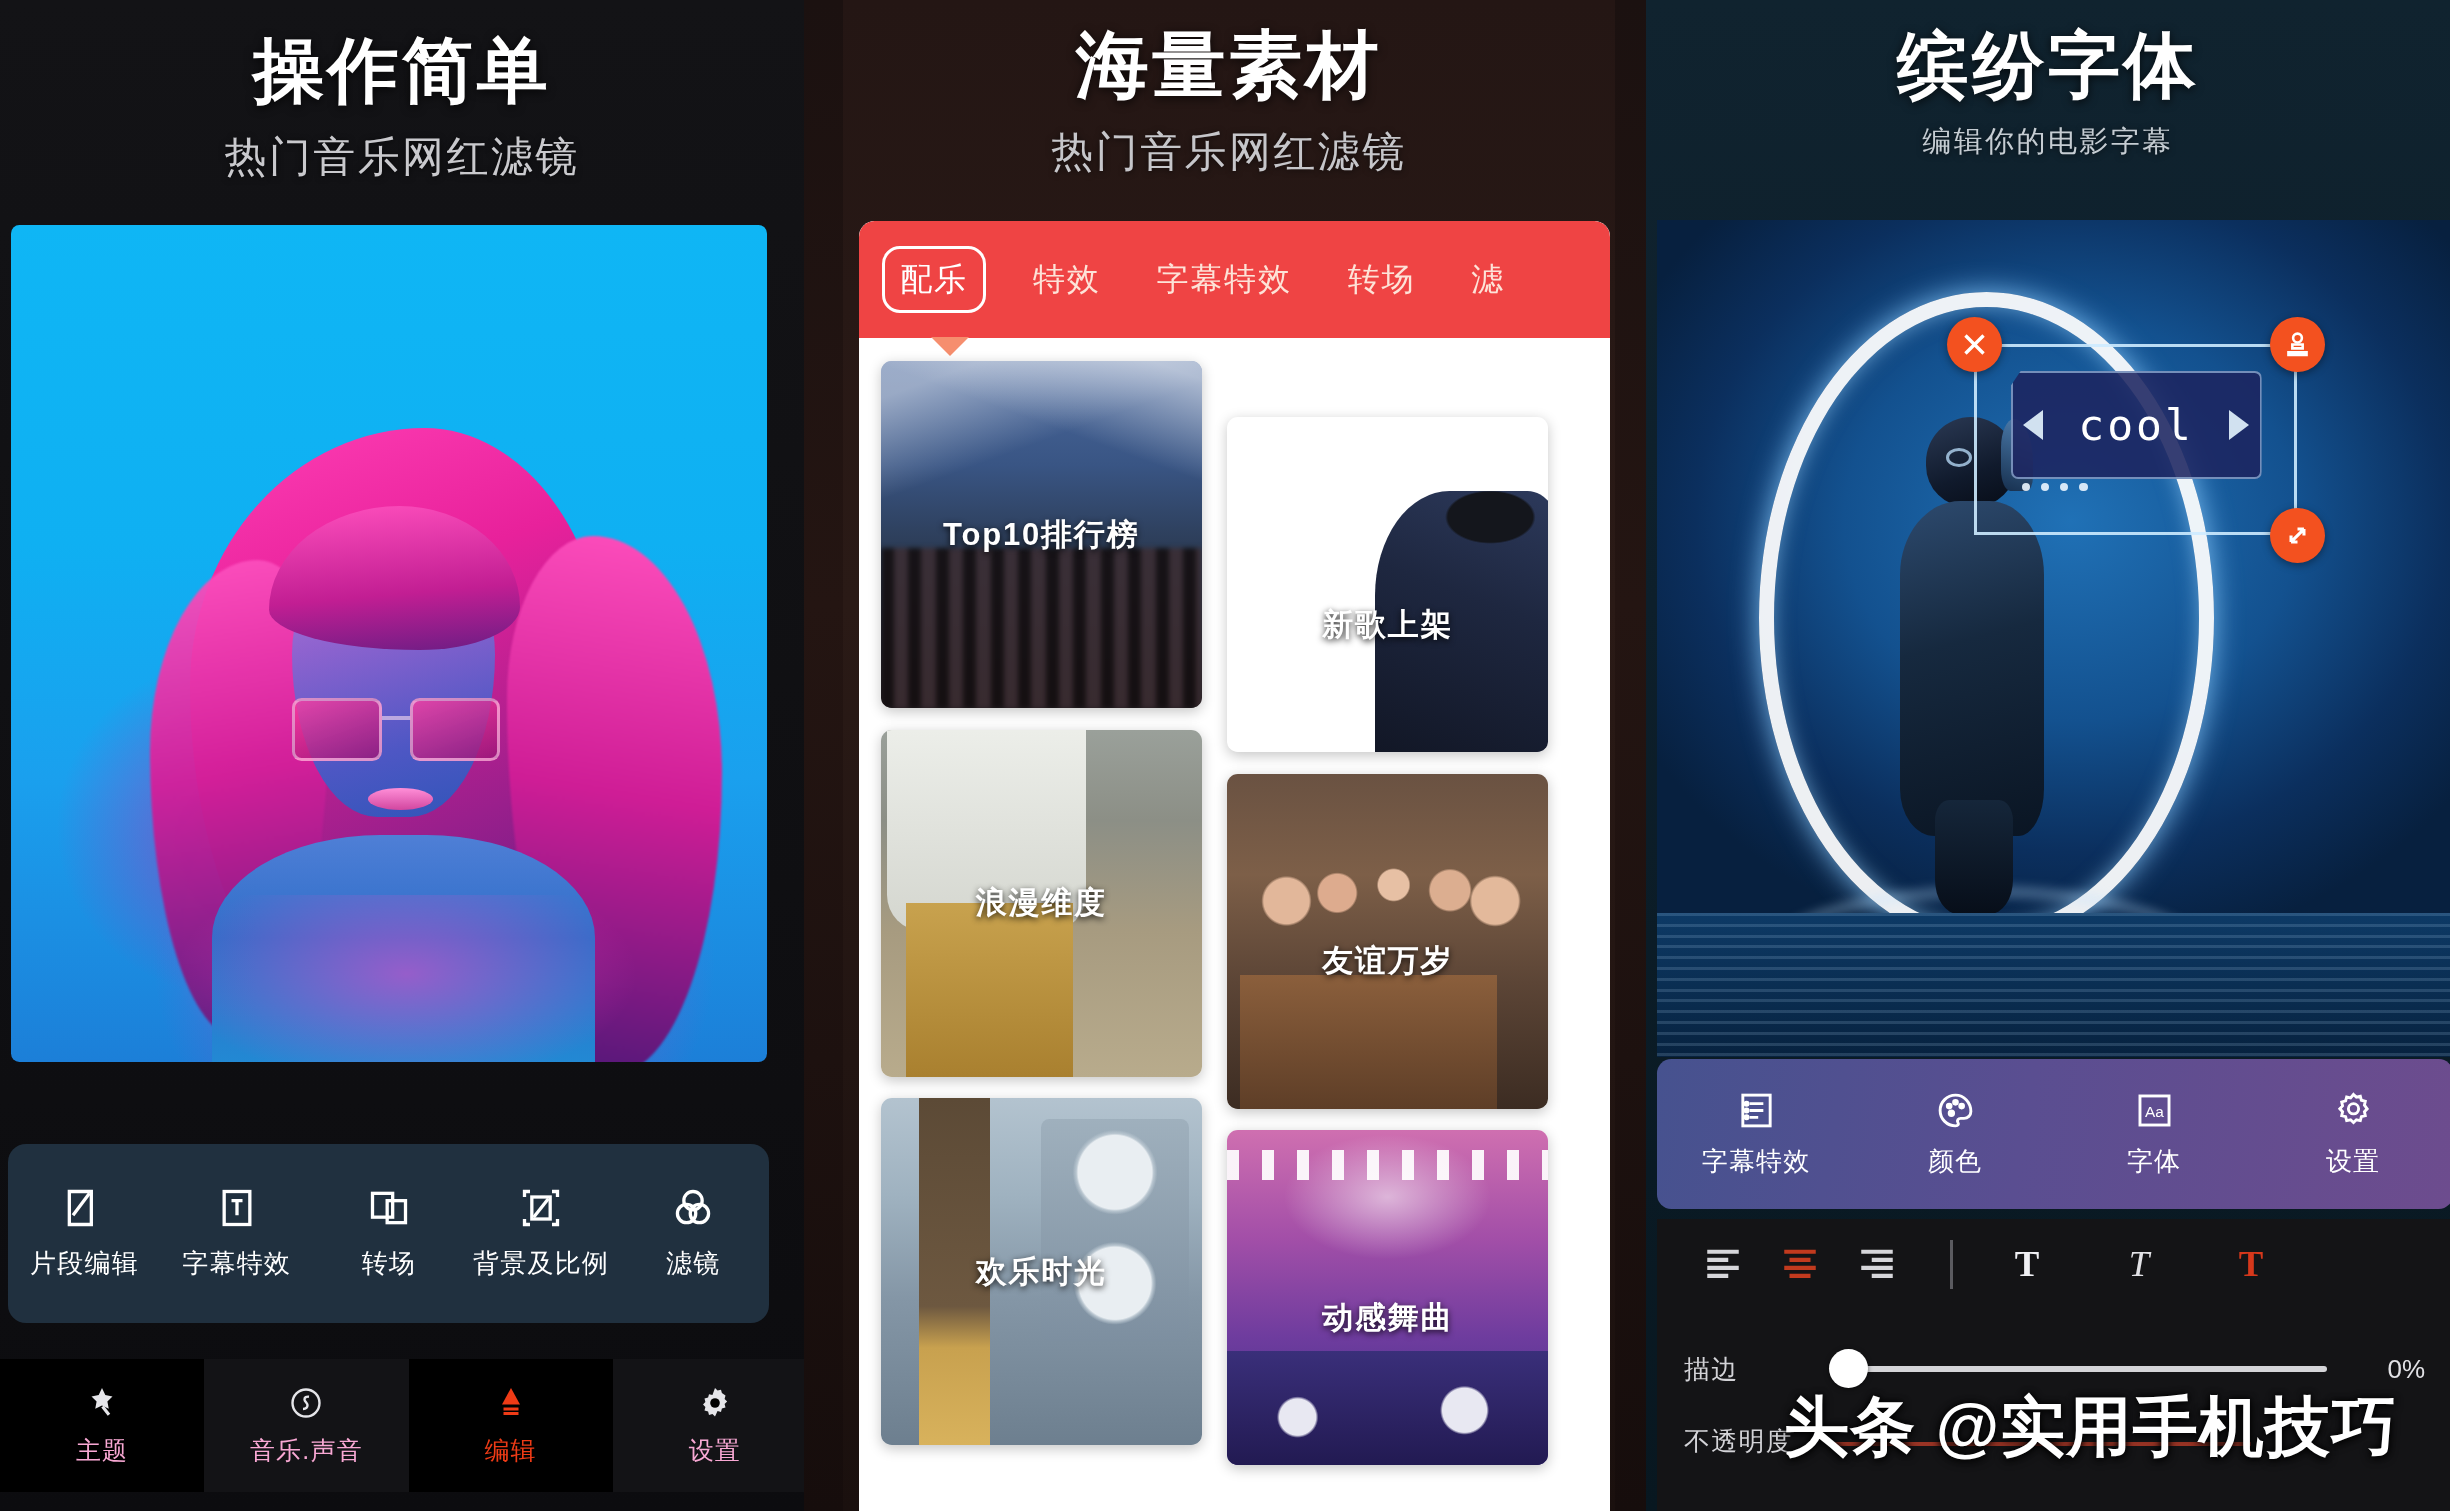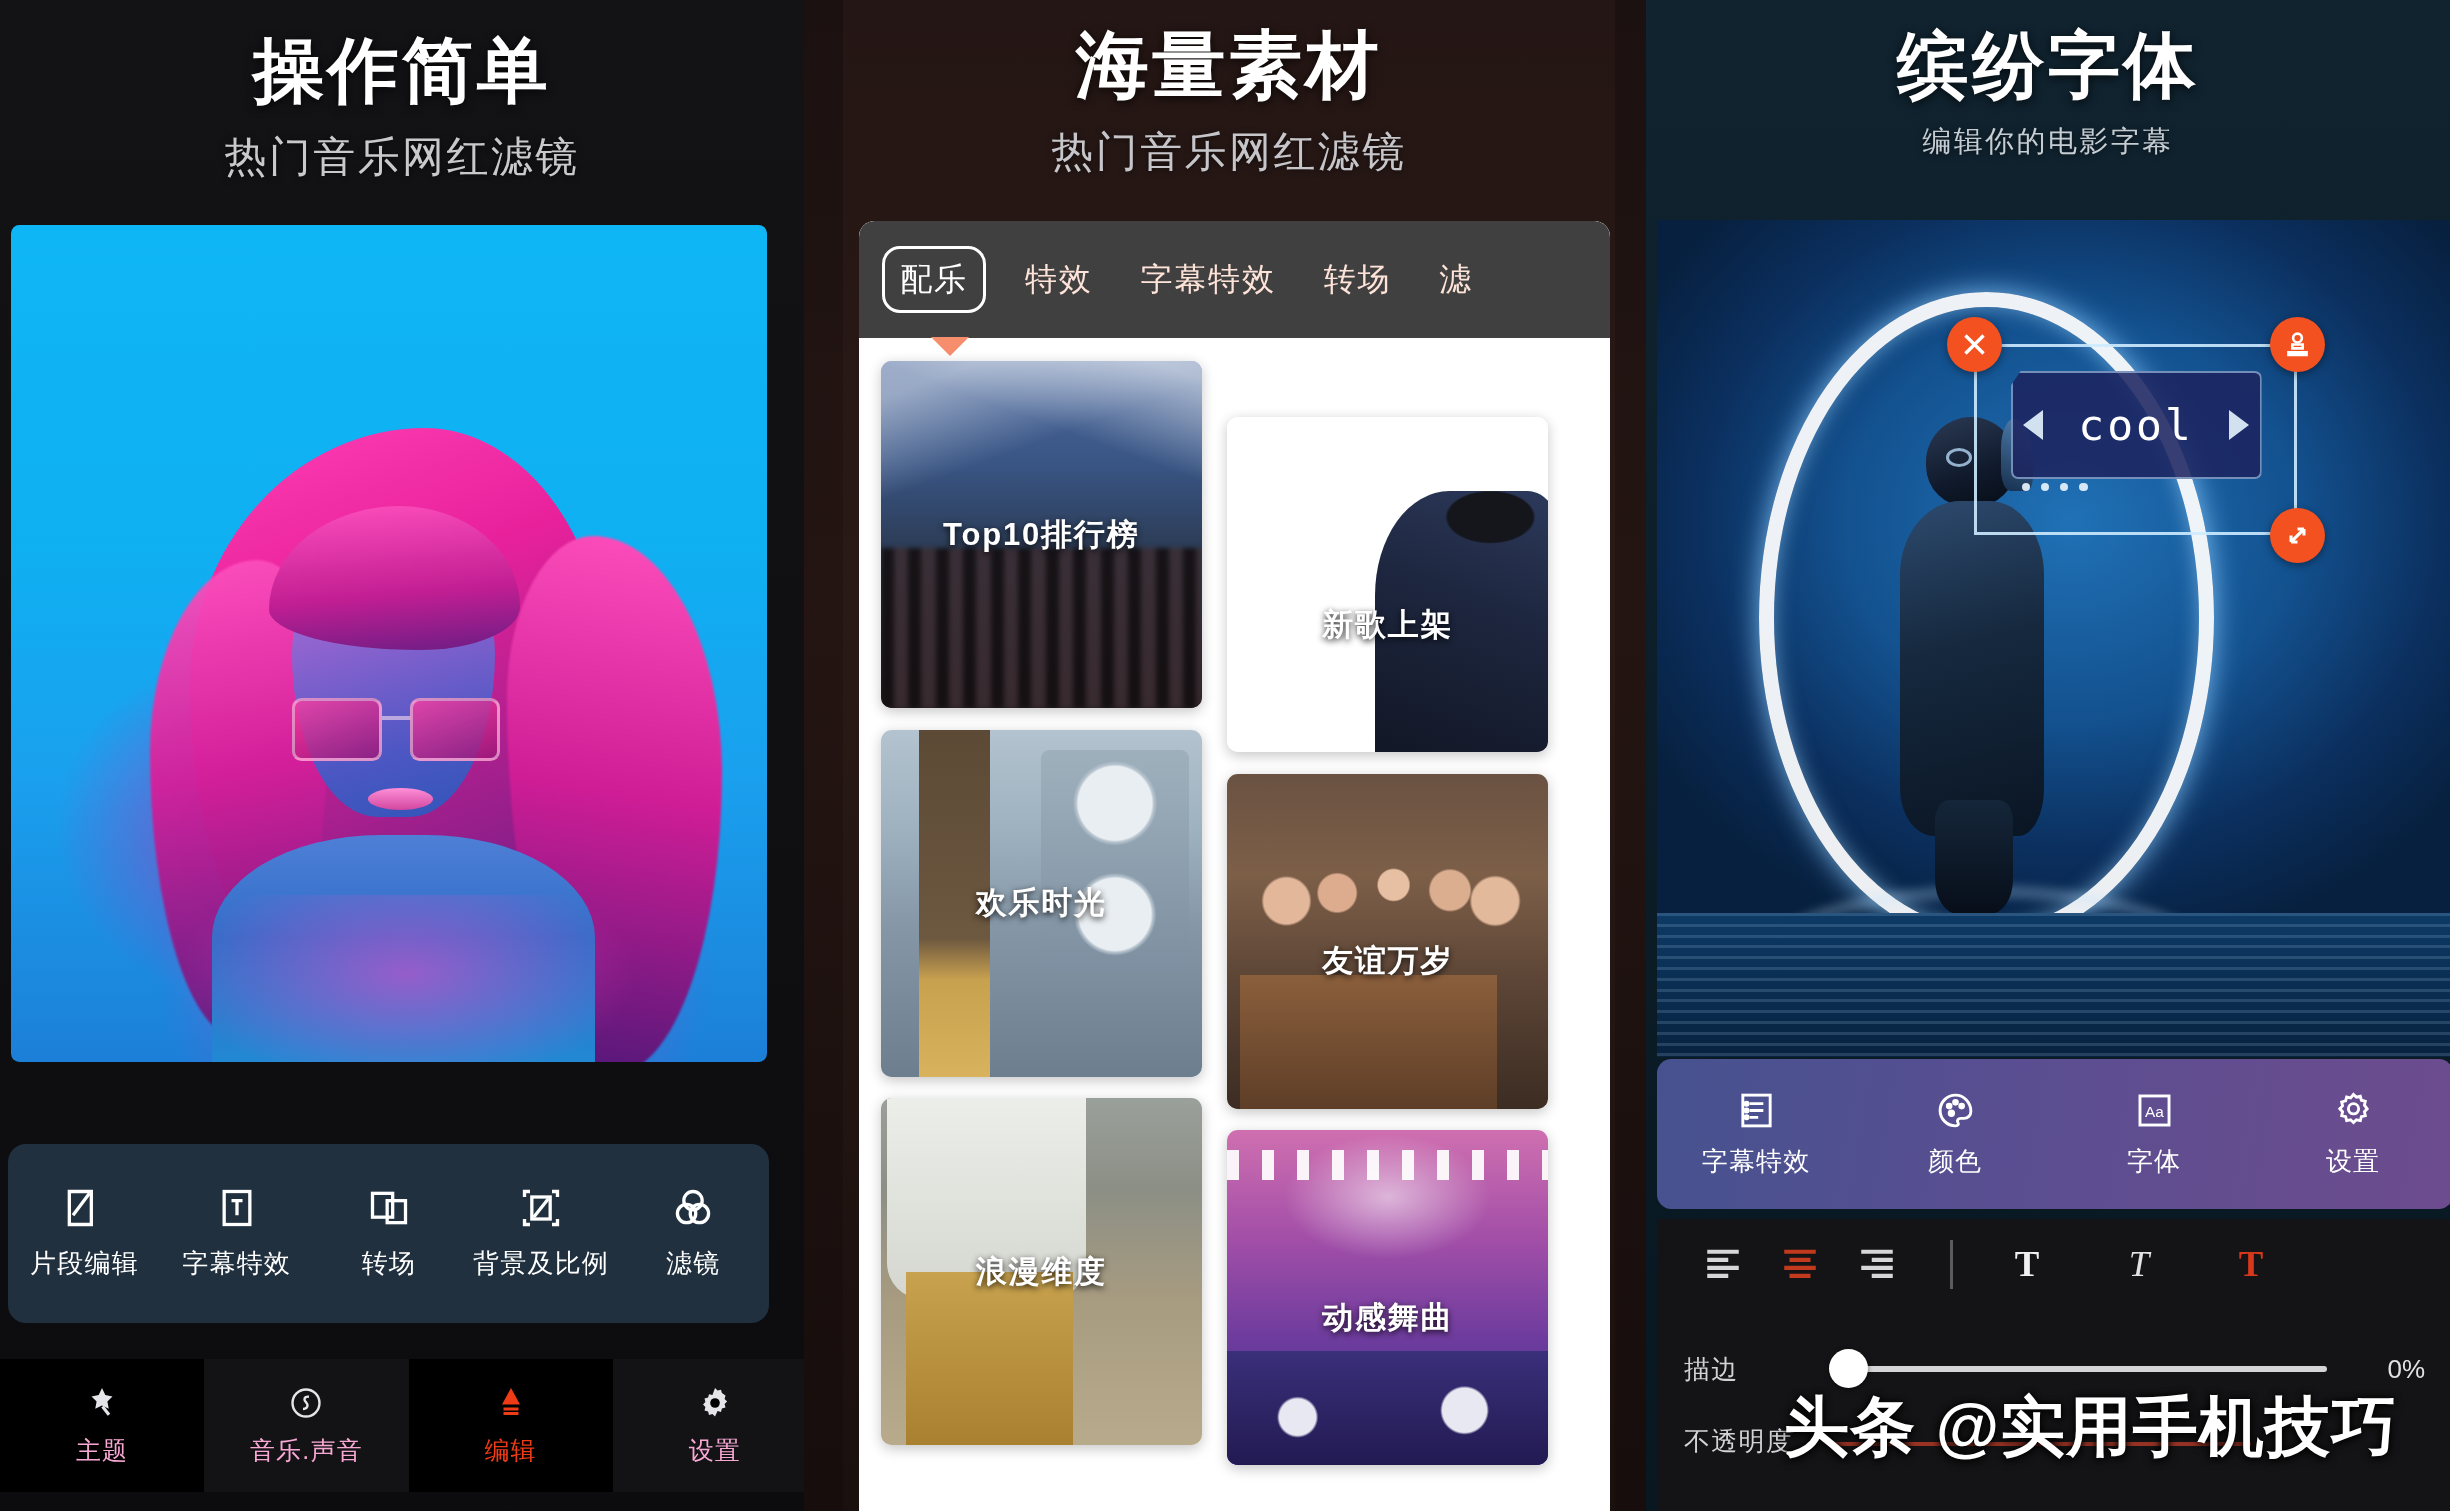--- a/index.html
+++ b/index.html
@@ -146,22 +146,22 @@
   }
   .p2-sub {
     margin-top:8.4px; font-size:42px; color:#c6c6ca; letter-spacing:2.4px;
     text-shadow:0 1.2px 6px rgba(0,0,0,.6);
   }
   .p2-phone {
     position:absolute; left:16.7px; top:221px; width:751px; height:1290px;
     background:#ffffff; border-radius:15.6px 15.6px 0 0; overflow:hidden;
   }
   .p2-tabbar {
-    position:relative; height:117px; background:#404040;
-    display:flex; align-items:center; gap:0; padding-left:26px;
+    position:relative; height:117px; background:#ef4444;
+    display:flex; align-items:center; gap:8px; padding-left:26px;
     border-radius:15.6px 15.6px 0 0;
   }
   .tab {
     font-size:32px; color:#fde3d8; letter-spacing:1.8px; padding:0 24px; white-space:nowrap;
   }
   .tab.active {
     color:#ffffff; border:3.6px solid #ffffff; border-radius:18px;
     padding:8.4px 15.6px; margin-right:14.4px; margin-left:-3.6px;
   }
   .tab-arrow {
@@ -530,26 +530,26 @@
         <div class="tab-arrow"></div>
       </div>
 
       <div class="p2-grid">
         <div class="col col-left">
           <div class="card" style="height:347px">
             <div class="art art-concert"></div>
             <div class="card-label">Top10排行榜</div>
           </div>
           <div class="card" style="height:347px">
+            <div class="art art-couple"></div>
+            <div class="card-label">浪漫维度</div>
+          </div>
+          <div class="card" style="height:347px">
             <div class="art art-guitar"></div>
             <div class="card-label">欢乐时光</div>
-          </div>
-          <div class="card" style="height:347px">
-            <div class="art art-couple"></div>
-            <div class="card-label">浪漫维度</div>
           </div>
         </div>
 
         <div class="col col-right">
           <div class="card" style="height:335px">
             <div class="art art-wood"></div>
             <div class="card-label lowered">新歌上架</div>
           </div>
           <div class="card" style="height:335px">
             <div class="art art-party"></div>

